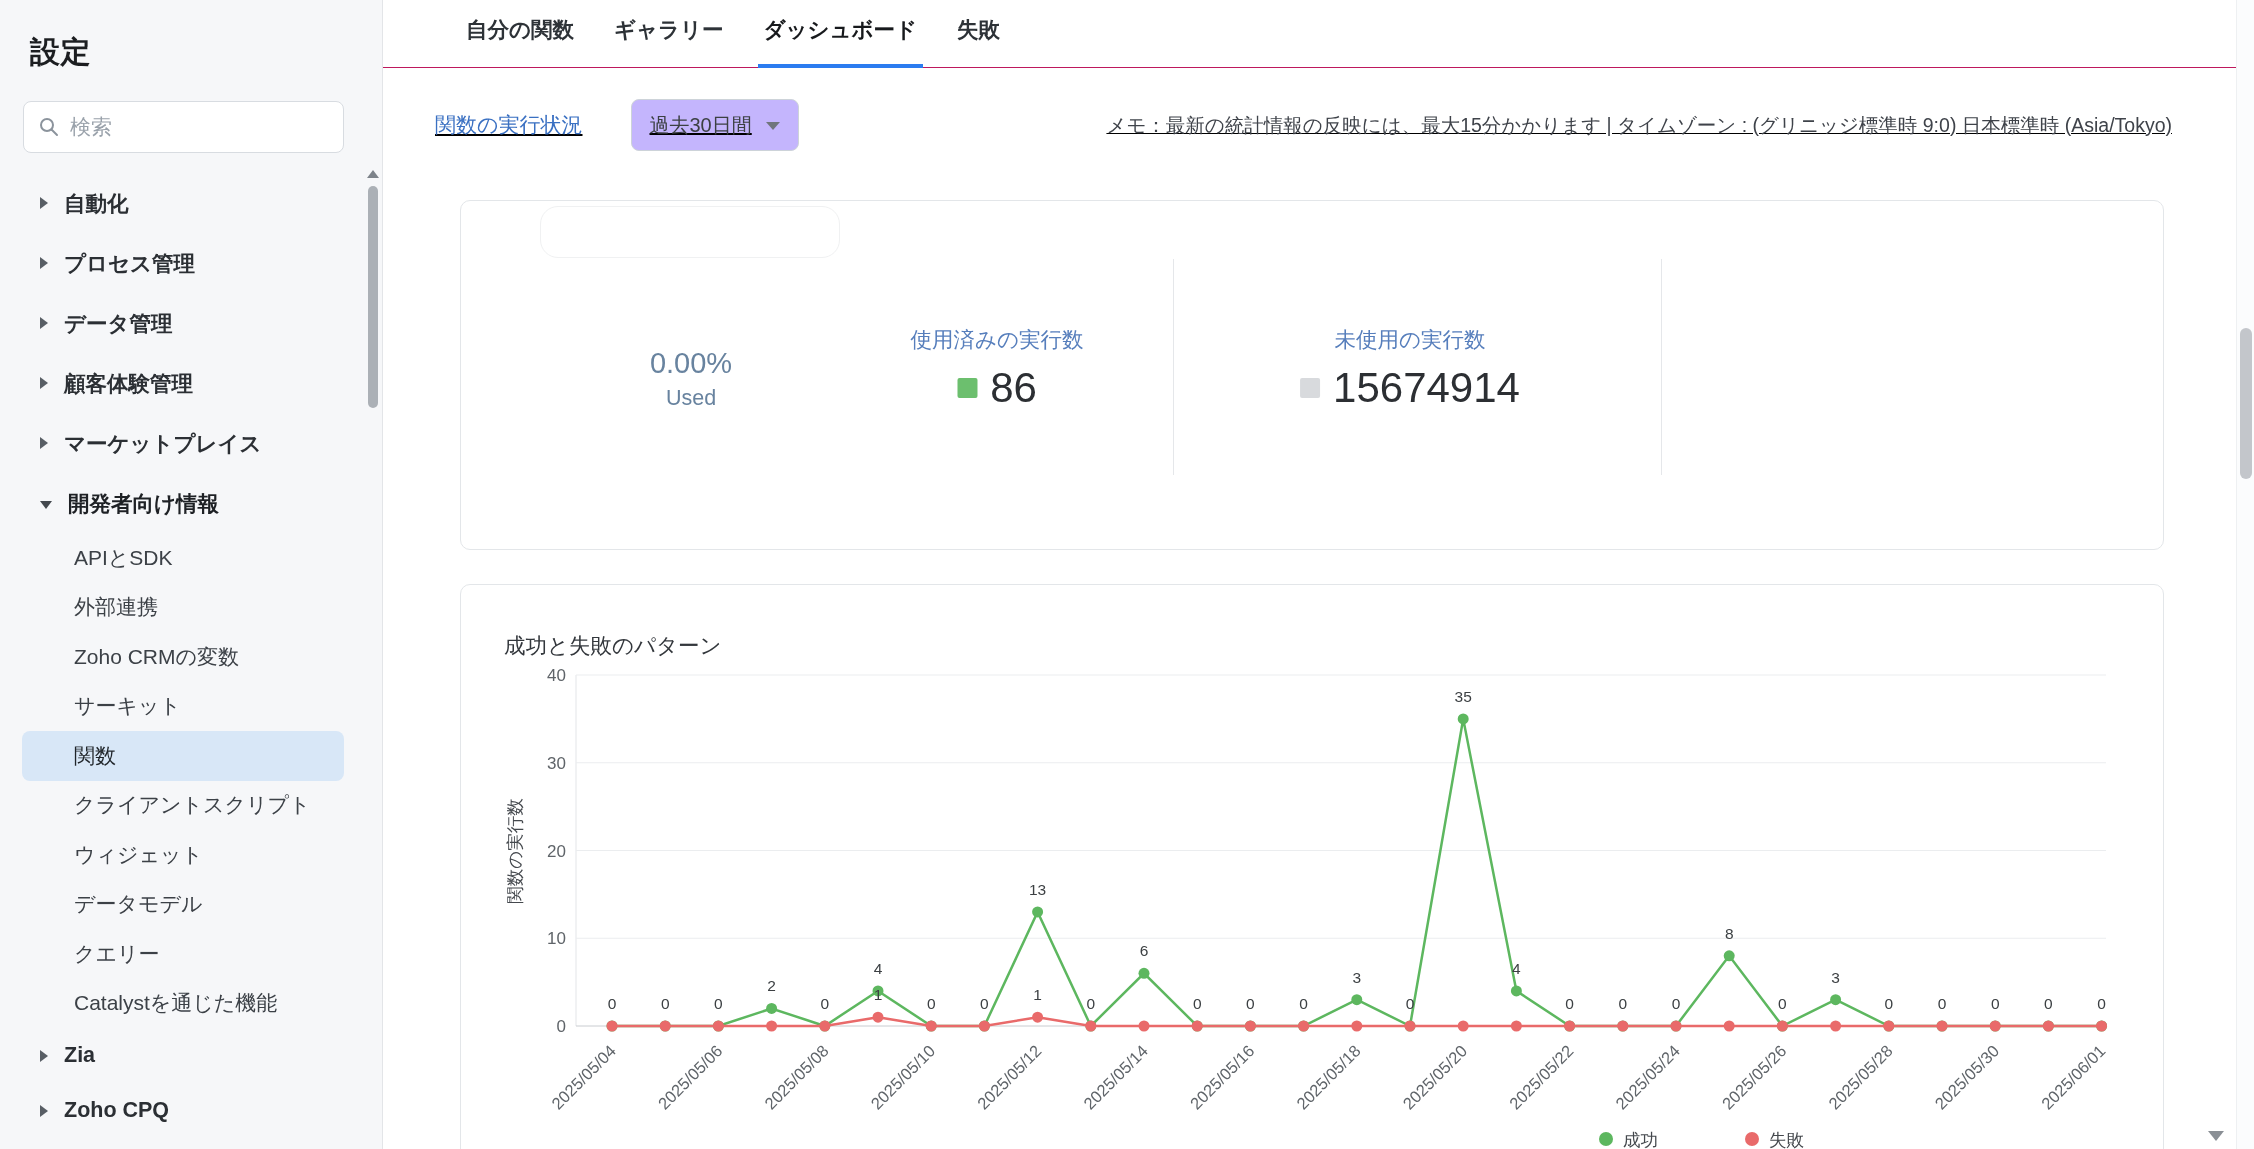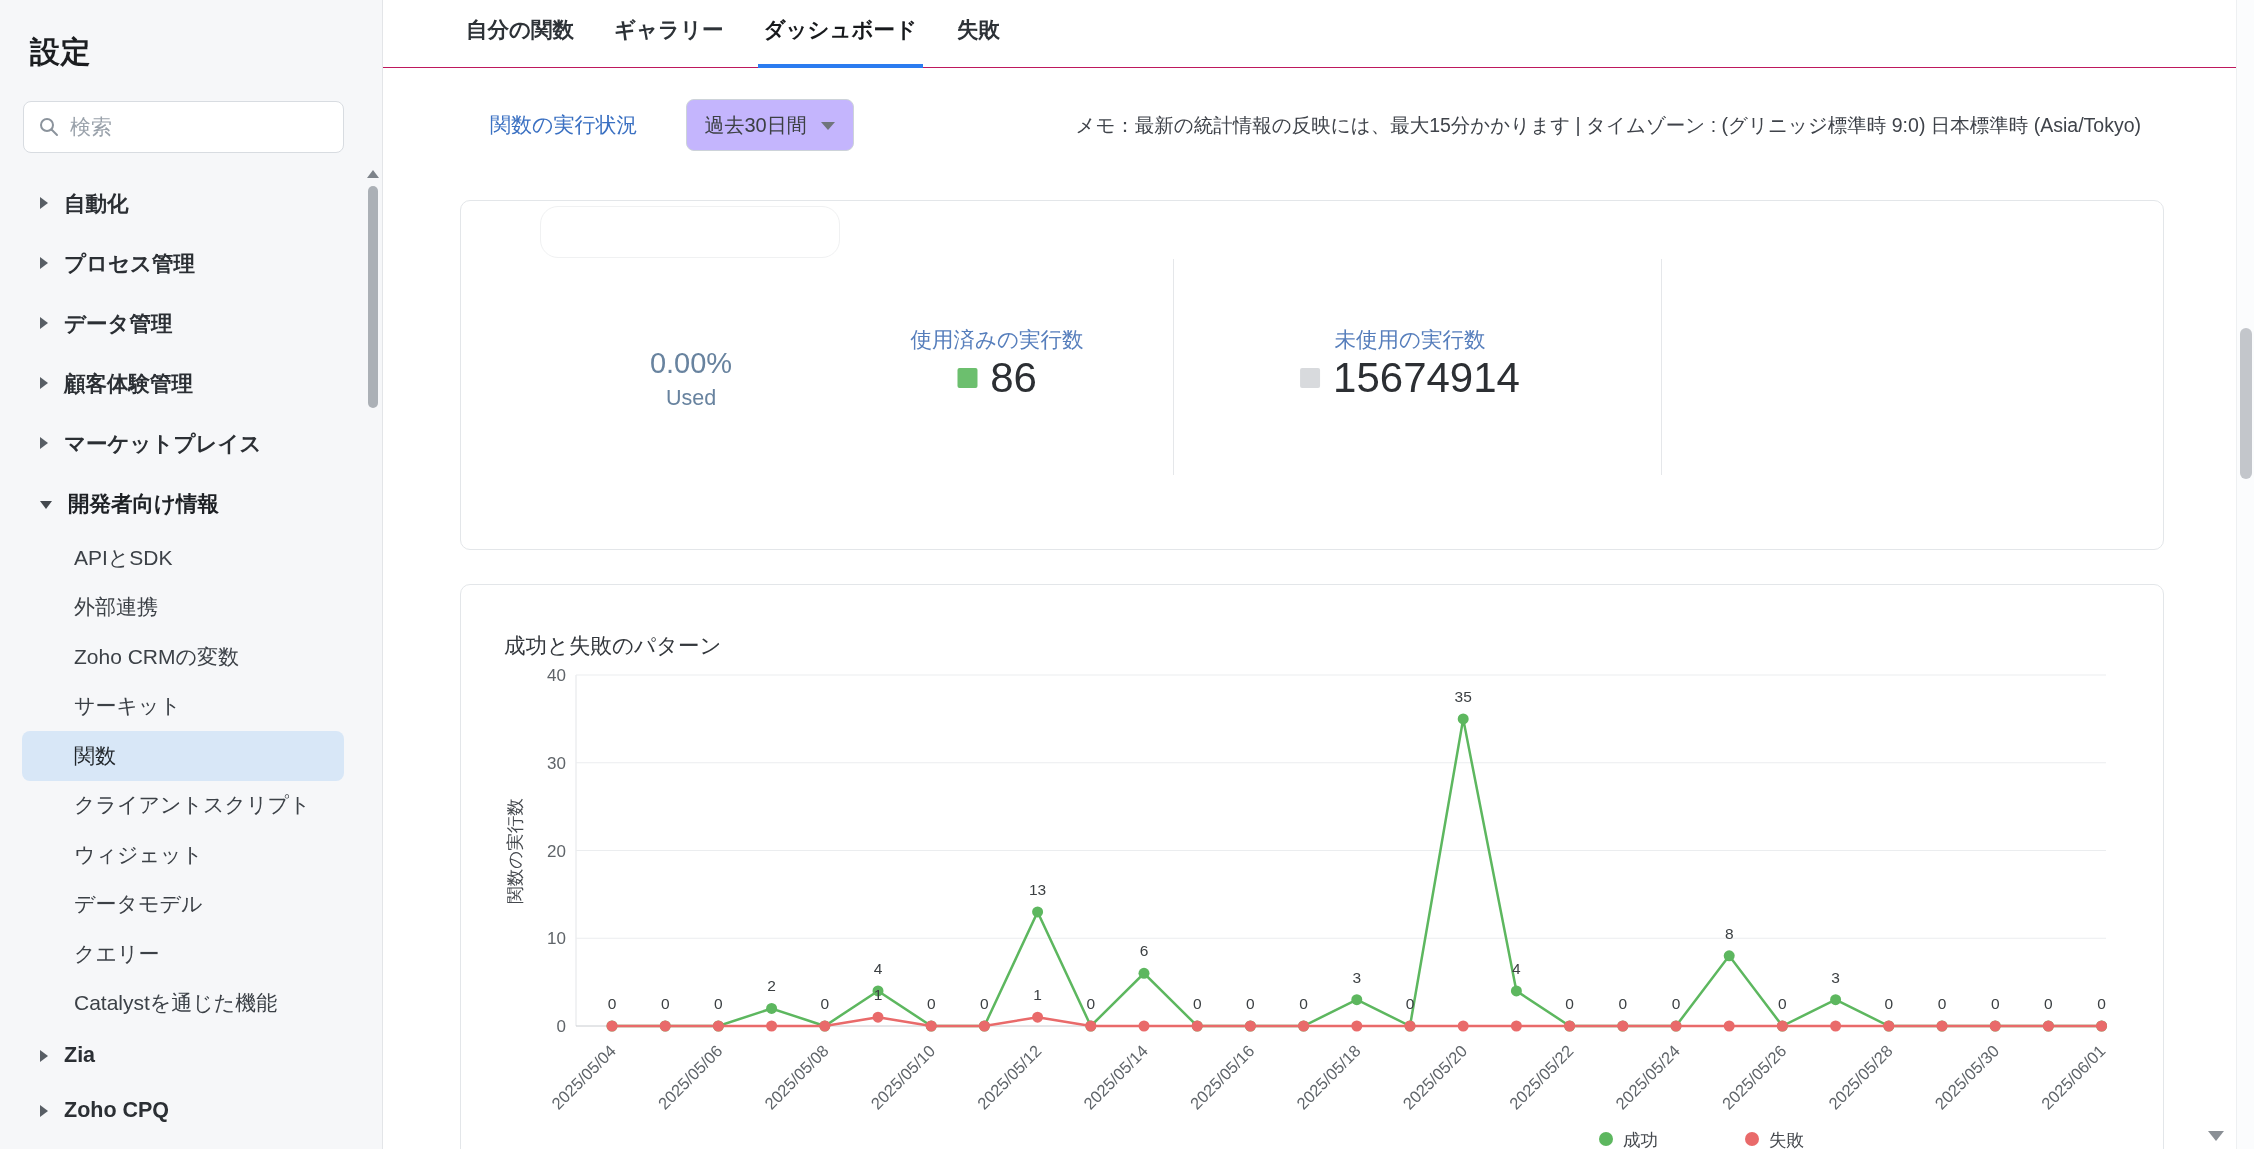--- a/index.html
+++ b/index.html
@@ -36,39 +36,39 @@
   .sb-thumb { width:10px; margin:8px auto 0; height:222px; background:#abb0b6; border-radius:5px; cursor:pointer; }
 
   
   .content { position:relative; flex:1 1 auto; height:1149px; background:#fff; overflow:hidden; }
   .tabbar { display:flex; align-items:flex-end; gap:28px; padding:0 0 0 77px; height:68px;
             border-bottom:1px solid #be185d; }
   .tab { padding:0 6px 20px; font-size:21.5px; font-weight:600; color:#2d3237; cursor:pointer;
          border-bottom:4px solid transparent; margin-bottom:-1px; }
   .tab.active { color:#17191c; font-weight:700; border-bottom:4px solid #2b7cf0; }
 
-  .controls { display:flex; align-items:center; margin:30px 0 0 107px; height:54px; padding-right:113px; }
+  .controls { display:flex; align-items:center; margin:30px 0 0 52px; height:54px; padding-right:82px;text-decoration:underline; }
   .section-label { font-size:21px; color:#3a70c2; }
   .range-dd { margin-left:48px; height:52px; background:#c4b5fd; border:1px solid #cdd3d9; border-radius:8px;
               display:flex; align-items:center; gap:14px; padding:0 18px; font-size:20px; color:#3c4043;
               font-family:inherit; cursor:pointer; }
   .chev { width:0; height:0; border-left:7px solid transparent; border-right:7px solid transparent;
           border-top:8px solid #70757c; margin-top:2px; }
   .note { margin-left:auto; font-size:19.5px; color:#3f434a; white-space:nowrap; }
 
   .stats-card { position:relative; margin:48px 0 0 77px; width:1704px; height:350px;
                 background:#fff; border:1px solid #e3e6e9; border-radius:10px; }
   .blob { position:absolute; left:79px; top:5px; width:300px; height:52px; background:#fff;
           border:1px solid #f0f1f2; border-radius:18px; }
   .stat { position:absolute; top:124px; text-align:center; transform:translateX(-50%); }
   .stat.gauge-block { top:146px; }
   .pct { font-size:29px; color:#68839f; }
   .cap { font-size:21.5px; color:#68839f; margin-top:6px; }
   .stat-title { font-size:21.5px; color:#567ebc; }
-  .stat-val { display:flex; align-items:center; justify-content:center; gap:13px;
+  .stat-val { margin-top:10px; display:flex; align-items:center; justify-content:center; gap:13px;
               font-size:42px; font-weight:500; color:#2c2f33; }
   .sq { width:20px; height:20px; display:inline-block; border-radius:2px; }
   .vdiv { position:absolute; top:58px; width:1px; height:216px; background:#e5e7ea; }
 
   .chart-card { position:relative; margin:34px 0 0 77px; width:1704px; height:640px;
                 background:#fff; border:1px solid #e3e6e9; border-radius:10px; }
   .chart-title { position:absolute; left:43px; top:46px; font-size:21.5px; color:#33373c; }
   #chart { position:absolute; left:20px; top:76px; }
   svg text { font-family:"Liberation Sans","DejaVu Sans",sans-serif; }
 

